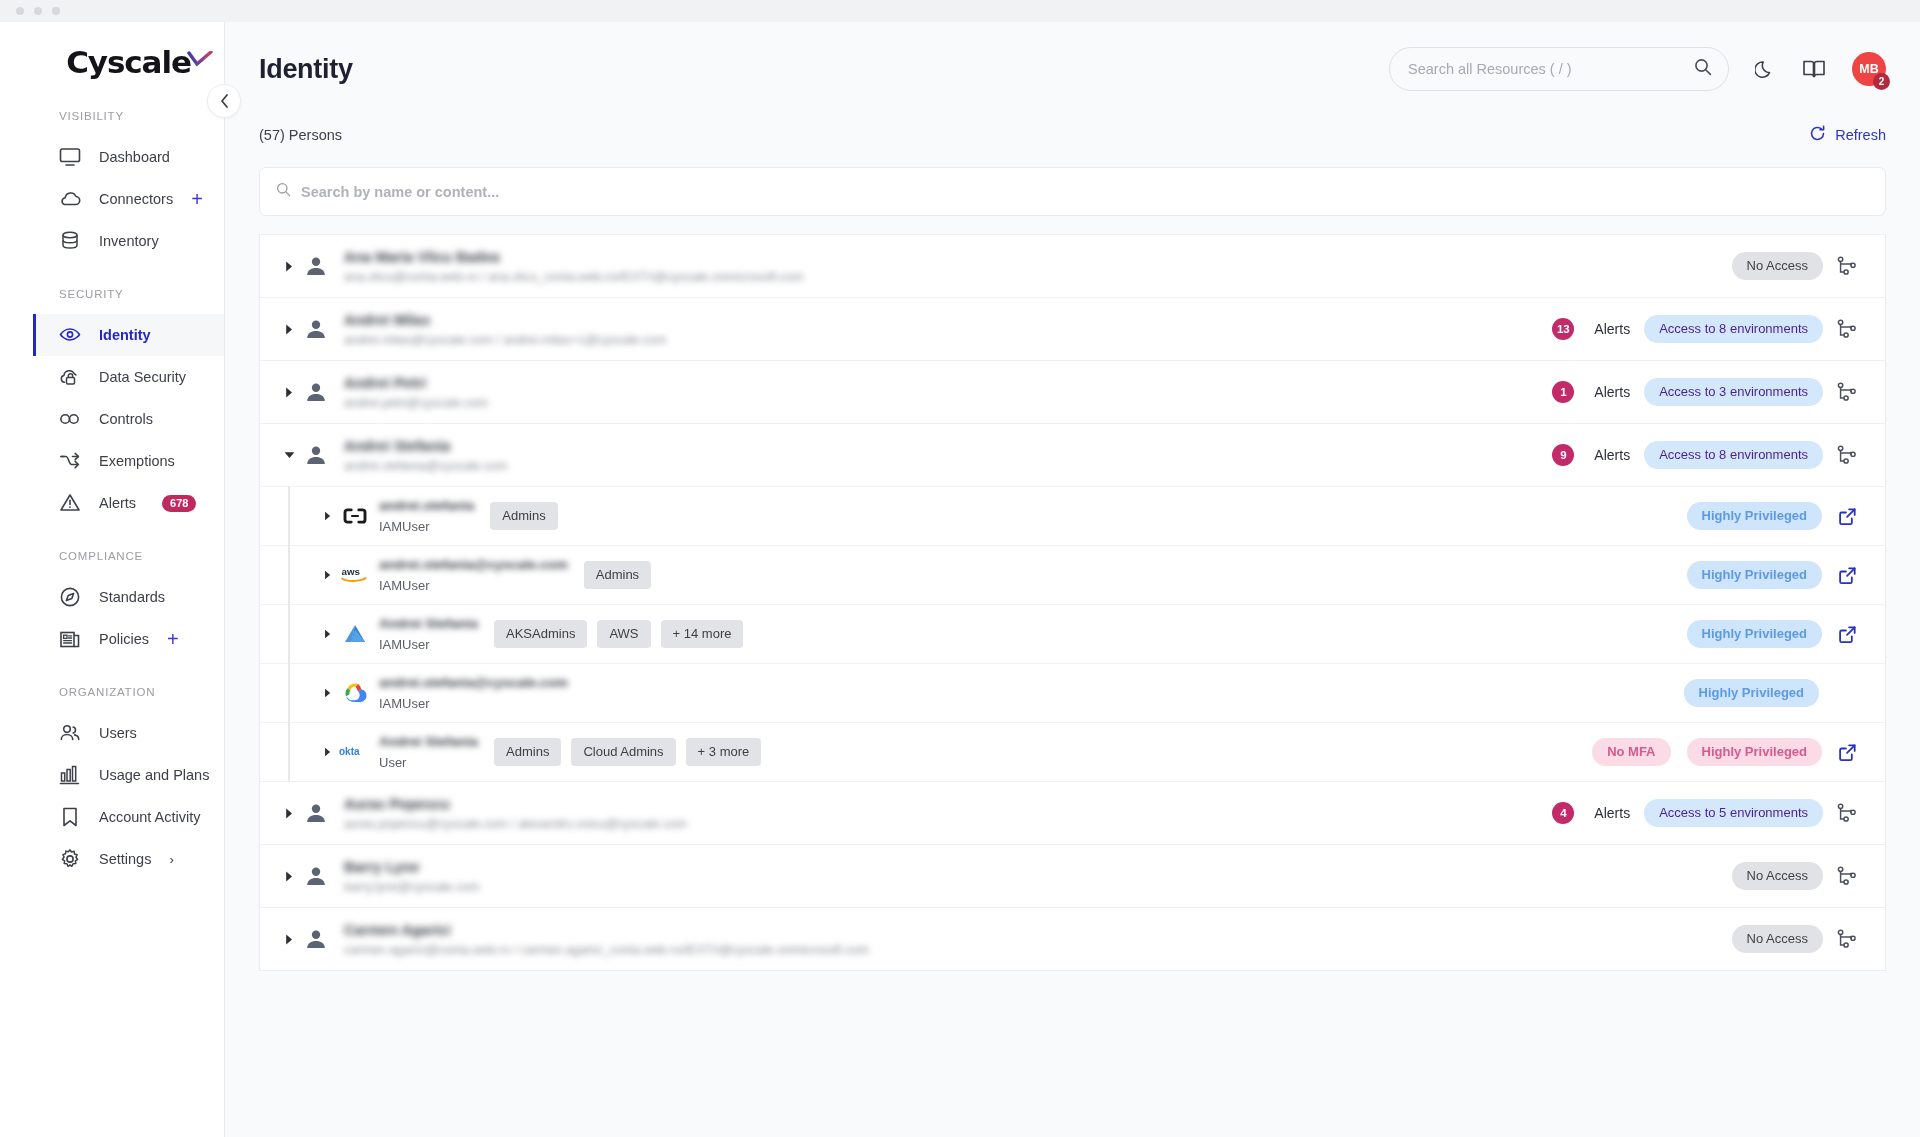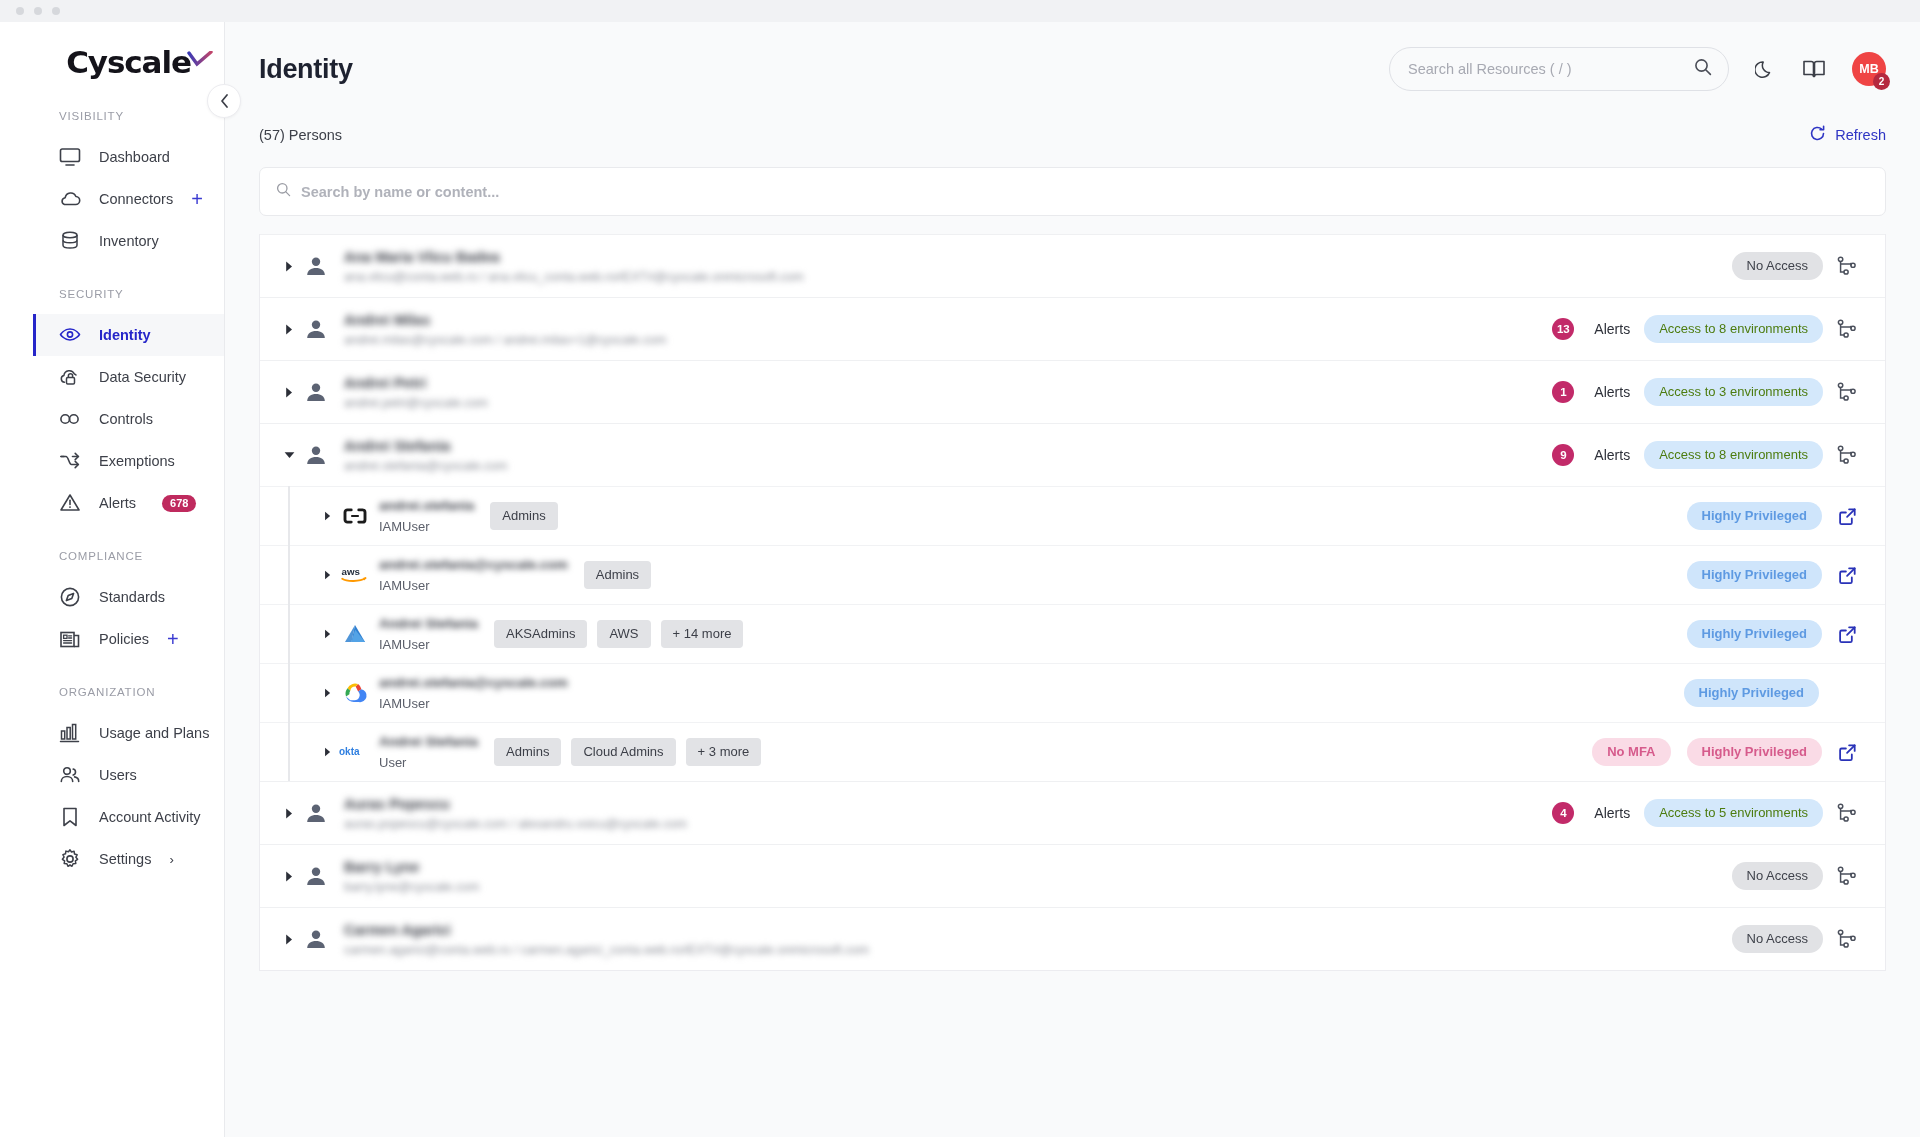--- a/index.html
+++ b/index.html
@@ -143,21 +143,21 @@
   .prow-right { margin-left: auto; display: flex; align-items: center; gap: 14px; }
   .alerts-cell { display: flex; align-items: center; gap: 20px; }
   .alerts-num {
     width: 22px; height: 22px; border-radius: 50%; background: #c22a69; color: #fff;
     font-size: 11.5px; display: flex; align-items: center; justify-content: center; font-weight: bold;
   }
   .alerts-word { font-size: 14px; color: #2d3039; }
   .pill {
     border-radius: 14px; font-size: 13px; padding: 6px 15px 7px; white-space: nowrap;
   }
-  .pill.env { background: #d4e8fb; color: #4d7c0f; }
+  .pill.env { background: #d4e8fb; color: #4c1d95; }
   .pill.noaccess { background: #e1e2e5; color: #3f424b; }
   .pill.hp-blue { background: #cfe5fb; color: #5e9ae2; }
   .pill.hp-pink { background: #fadbe6; color: #d65b8c; }
   .pill.nomfa { background: #fadbe6; color: #d65b8c; }
   .branch-icon { color: #4b505c; display: flex; align-items: center; cursor: pointer; }
 
   
   .subgroup { position: relative; background: #fff; }
   .subgroup::before {
     content: ""; position: absolute; left: 28px; top: 0; bottom: 0; width: 2px; background: #e7e8eb;
@@ -318,38 +318,38 @@
             </span>
             <span>Policies</span>
             <span class="nav-plus">+</span>
           </div>
         </div>
         <div class="nav-group">
           <div class="nav-section-label">ORGANIZATION</div>
           <div class="nav-item">
             <span class="ico">
               <svg width="22" height="22" viewBox="0 0 22 22" fill="none">
+                <circle cx="8" cy="7" r="3.3" stroke="currentColor" stroke-width="1.6"></circle>
+                <path d="M2.3 17.5c0-3 2.6-5 5.7-5s5.7 2 5.7 5" stroke="currentColor" stroke-width="1.6" stroke-linecap="round"></path>
+                <path d="M14.2 5.1a3.1 3.1 0 0 1 0 6" stroke="currentColor" stroke-width="1.6" stroke-linecap="round"></path>
+                <path d="M15.6 12.9c2.3.4 4.1 2.2 4.1 4.6" stroke="currentColor" stroke-width="1.6" stroke-linecap="round"></path>
+              </svg>
+            </span>
+            <span>Users</span>
+          </div>
+          <div class="nav-item">
+            <span class="ico">
+              <svg width="22" height="22" viewBox="0 0 22 22" fill="none">
                 <rect x="2.5" y="9" width="3.2" height="8" stroke="currentColor" stroke-width="1.5"></rect>
                 <rect x="8" y="5.5" width="3.2" height="11.5" stroke="currentColor" stroke-width="1.5"></rect>
                 <rect x="13.5" y="2.5" width="3.2" height="14.5" stroke="currentColor" stroke-width="1.5"></rect>
                 <path d="M1.5 19.5h18" stroke="currentColor" stroke-width="1.5" stroke-linecap="round"></path>
               </svg>
             </span>
             <span>Usage and Plans</span>
-          </div>
-          <div class="nav-item">
-            <span class="ico">
-              <svg width="22" height="22" viewBox="0 0 22 22" fill="none">
-                <circle cx="8" cy="7" r="3.3" stroke="currentColor" stroke-width="1.6"></circle>
-                <path d="M2.3 17.5c0-3 2.6-5 5.7-5s5.7 2 5.7 5" stroke="currentColor" stroke-width="1.6" stroke-linecap="round"></path>
-                <path d="M14.2 5.1a3.1 3.1 0 0 1 0 6" stroke="currentColor" stroke-width="1.6" stroke-linecap="round"></path>
-                <path d="M15.6 12.9c2.3.4 4.1 2.2 4.1 4.6" stroke="currentColor" stroke-width="1.6" stroke-linecap="round"></path>
-              </svg>
-            </span>
-            <span>Users</span>
           </div>
           <div class="nav-item">
             <span class="ico">
               <svg width="22" height="22" viewBox="0 0 22 22" fill="none">
                 <path d="M5 2.5h12v17l-6-4.6-6 4.6z" stroke="currentColor" stroke-width="1.6" stroke-linejoin="round"></path>
               </svg>
             </span>
             <span>Account Activity</span>
           </div>
           <div class="nav-item">

